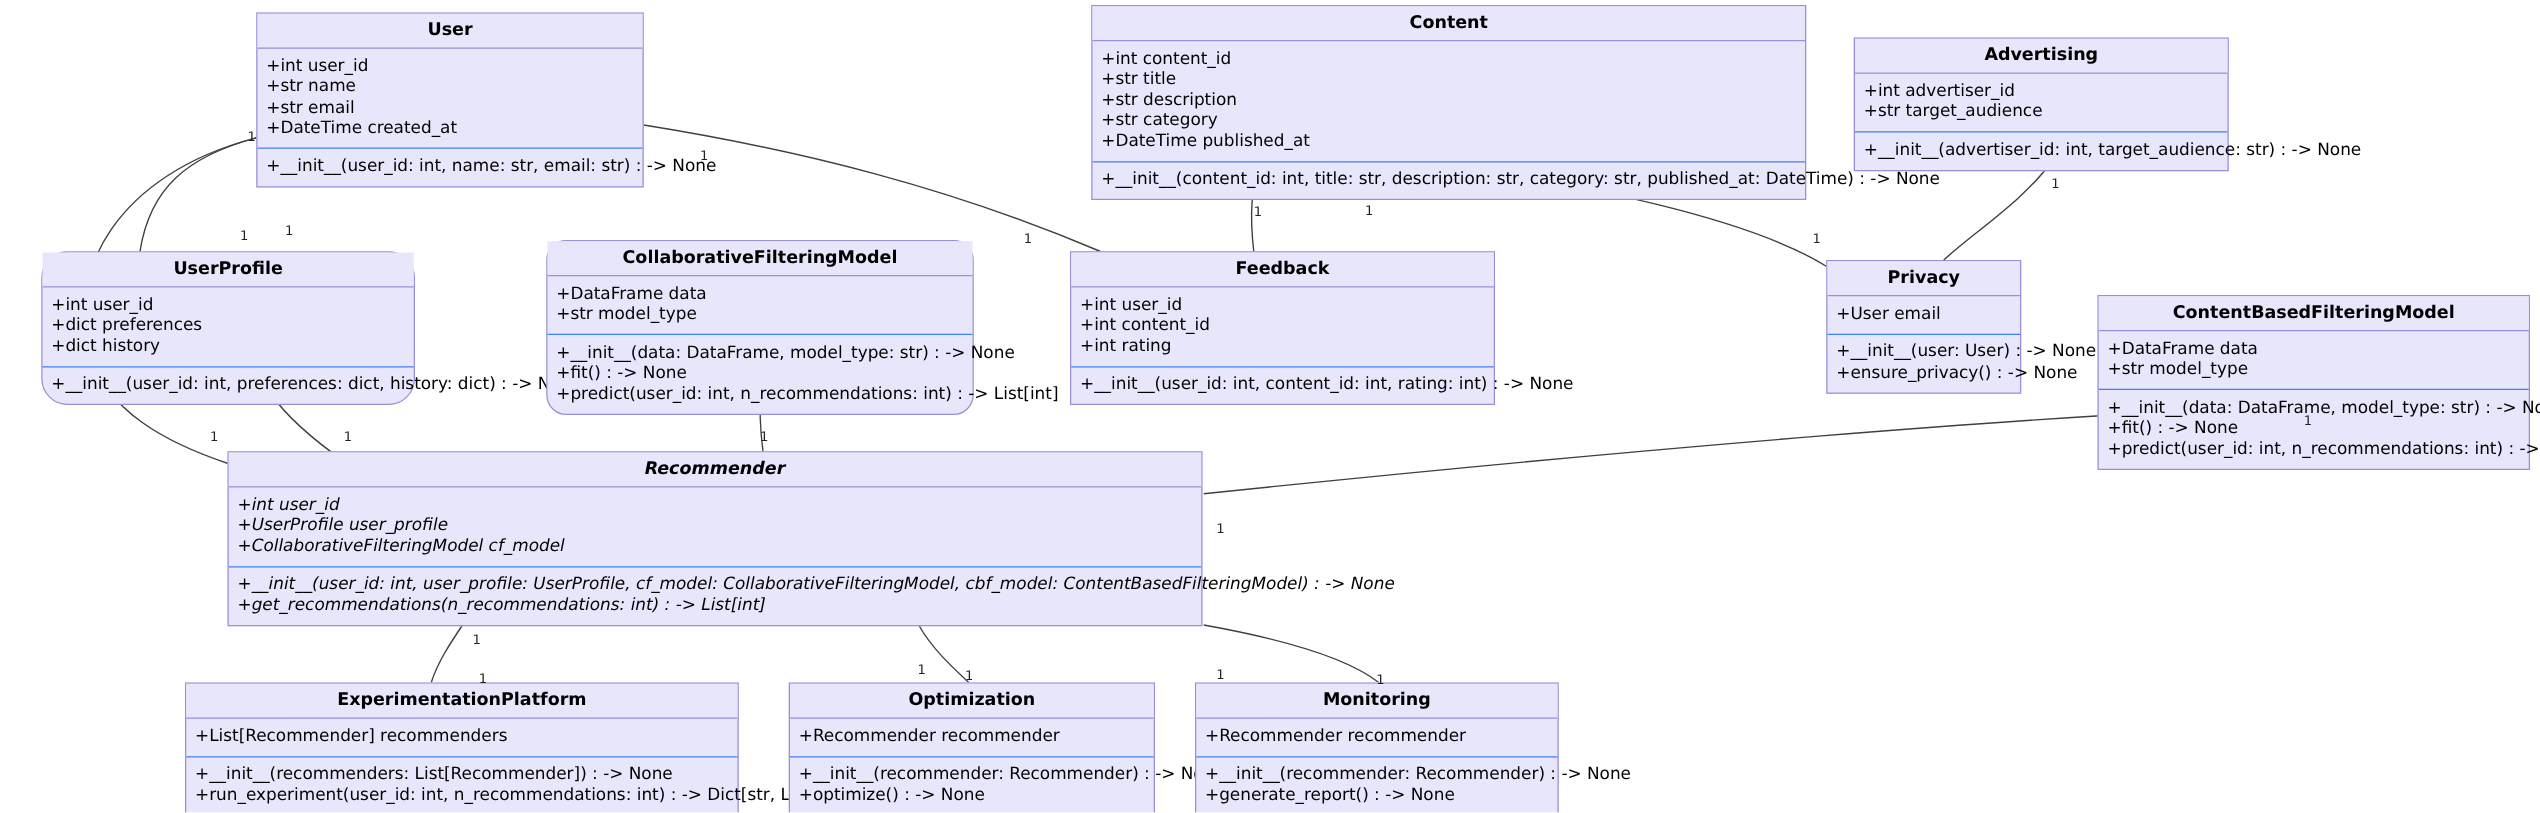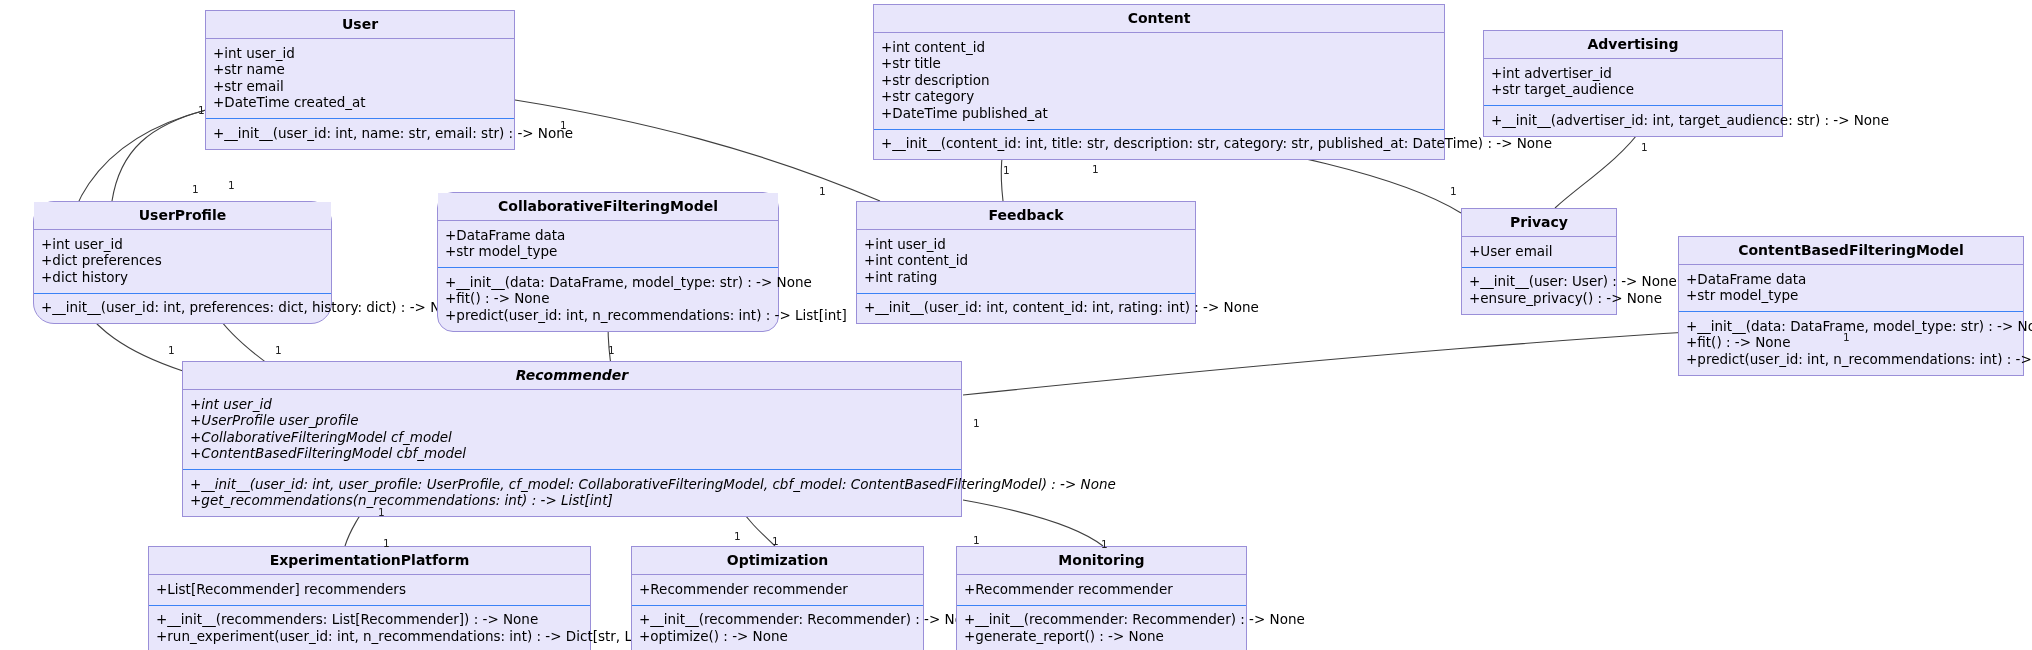--- a/index.html
+++ b/index.html
@@ -175,21 +175,20 @@
           <div class="uml-row">+fit() : -&gt; None</div>
           <div class="uml-row">+predict(user_id: int, n_recommendations: int) : -&gt; List[int]</div>
         </div>
       </div>
       <div class="uml-class" style="left: 182px; top: 361px; width: 780px; font-style: italic;">
         <div class="uml-title">Recommender</div>
         <div class="uml-attrs">
           <div class="uml-row">+int user_id</div>
           <div class="uml-row">+UserProfile user_profile</div>
           <div class="uml-row">+CollaborativeFilteringModel cf_model</div>
-          <div class="uml-row">+ContentBasedFilteringModel cbf_model</div>
         </div>
         <div class="uml-methods">
           <div class="uml-row">+__init__(user_id: int, user_profile: UserProfile, cf_model: CollaborativeFilteringModel, cbf_model: ContentBasedFilteringModel) : -&gt; None</div>
           <div class="uml-row">+get_recommendations(n_recommendations: int) : -&gt; List[int]</div>
         </div>
       </div>
       <div class="uml-class" style="left: 148px; top: 546px; width: 443px;">
         <div class="uml-title">ExperimentationPlatform</div>
         <div class="uml-attrs">
           <div class="uml-row">+List[Recommender] recommenders</div>

